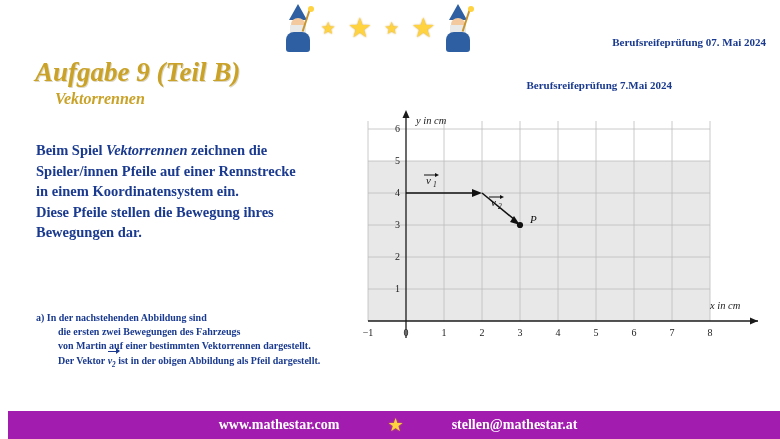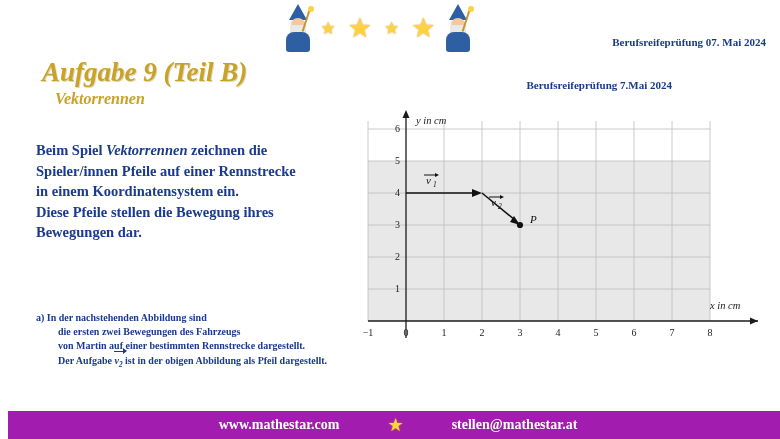--- a/index.html
+++ b/index.html
@@ -100,21 +100,21 @@
     font-weight: bold;
     color: #1a3a8f;
     white-space: nowrap;
   }
   #hdr-note-1 { right: 14px; top: 36px; }
   #hdr-note-2 { right: 108px; top: 79px; }
 
   
   #title-main {
     position: absolute;
-    left: 42px; top: 57px;
+    left: 35px; top: 57px;
     font-family: "Liberation Serif", serif;
     font-style: italic;
     font-weight: bold;
     font-size: 27px;
     color: #c9a227;
     text-shadow: 1px 1px 0 rgba(120,90,10,0.25);
     white-space: nowrap;
     text-align: right;
   }
   #title-sub {
@@ -245,23 +245,23 @@
   <span>Beim Spiel </span><span class="it">Vektorrennen</span><span> zeichnen die</span><br>
   <span>Spieler/innen Pfeile auf einer Rennstrecke</span><br>
   <span>in einem Koordinatensystem ein.</span><br>
   <span>Diese Pfeile stellen die Bewegung ihres</span><br>
   <span>Bewegungen dar.</span>
 </div>
 
 <div class="blue-block" id="para-2">
   <span>a) In der nachstehenden Abbildung sind</span>
   <span class="indent">die ersten zwei Bewegungen des Fahrzeugs</span>
-  <span class="indent">von Martin auf einer bestimmten Rennstrecke dargestellt.</span>
+  <span class="indent">von Martin auf einer bestimmten Vektorrennen dargestellt.</span>
   <span class="indent">
-    <span>Der Aufgabe </span><span class="vec-over"><span>v</span><span class="sub">2</span><span class="arrowhead"></span></span><span> ist in der obigen Abbildung als Pfeil dargestellt.</span>
+    <span>Der Vektor </span><span class="vec-over"><span>v</span><span class="sub">2</span><span class="arrowhead"></span></span><span> ist in der obigen Abbildung als Pfeil dargestellt.</span>
   </span>
 </div>
 
 <div id="graph">
   <svg width="410" height="250" viewBox="0 0 410 250" xmlns="http://www.w3.org/2000/svg">
 
     <rect x="10" y="65" width="342" height="160" fill="#e8e8e8"></rect>
 
     <g stroke="#bdbdbd" stroke-width="0.8">
       <line x1="10" y1="25" x2="10" y2="225"></line>

